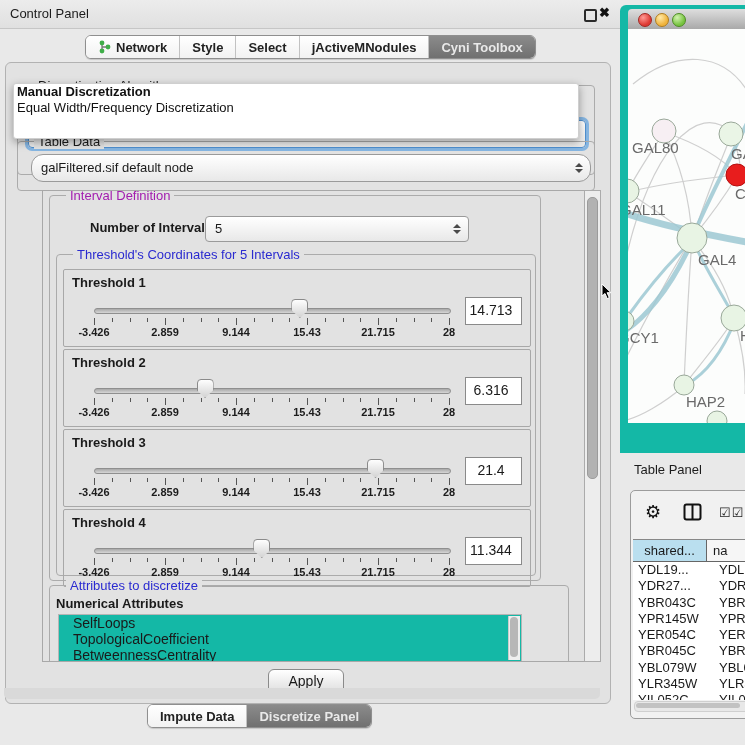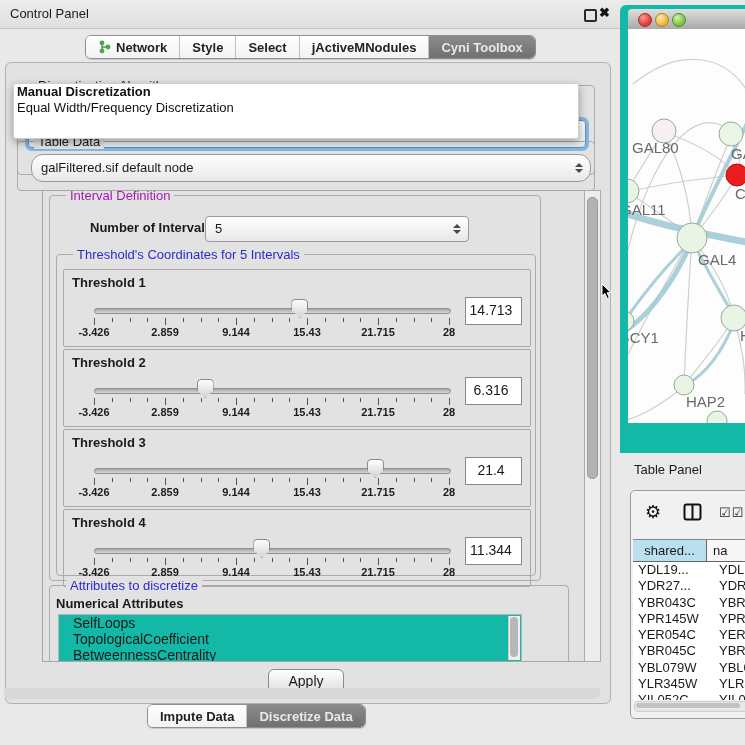--- a/index.html
+++ b/index.html
@@ -334,21 +334,21 @@
     </div>
 
   <div class="apply-btn">Apply</div>
   <div class="bottom-band"></div>
 
   <div class="seg-tabs" style="left:147px;top:704px;">
       <div class="seg-tab">
         <span>Impute Data</span>
       </div>
       <div class="seg-tab selected">
-        <span>Discretize Data</span>
+        <span>Discretize Panel</span>
       </div>
     </div>
 
   <div class="net-window">
     <div class="net-titlebar">
       <div class="light red"></div>
       <div class="light yellow"></div>
       <div class="light green"></div>
     </div>
     <div class="net-canvas">

